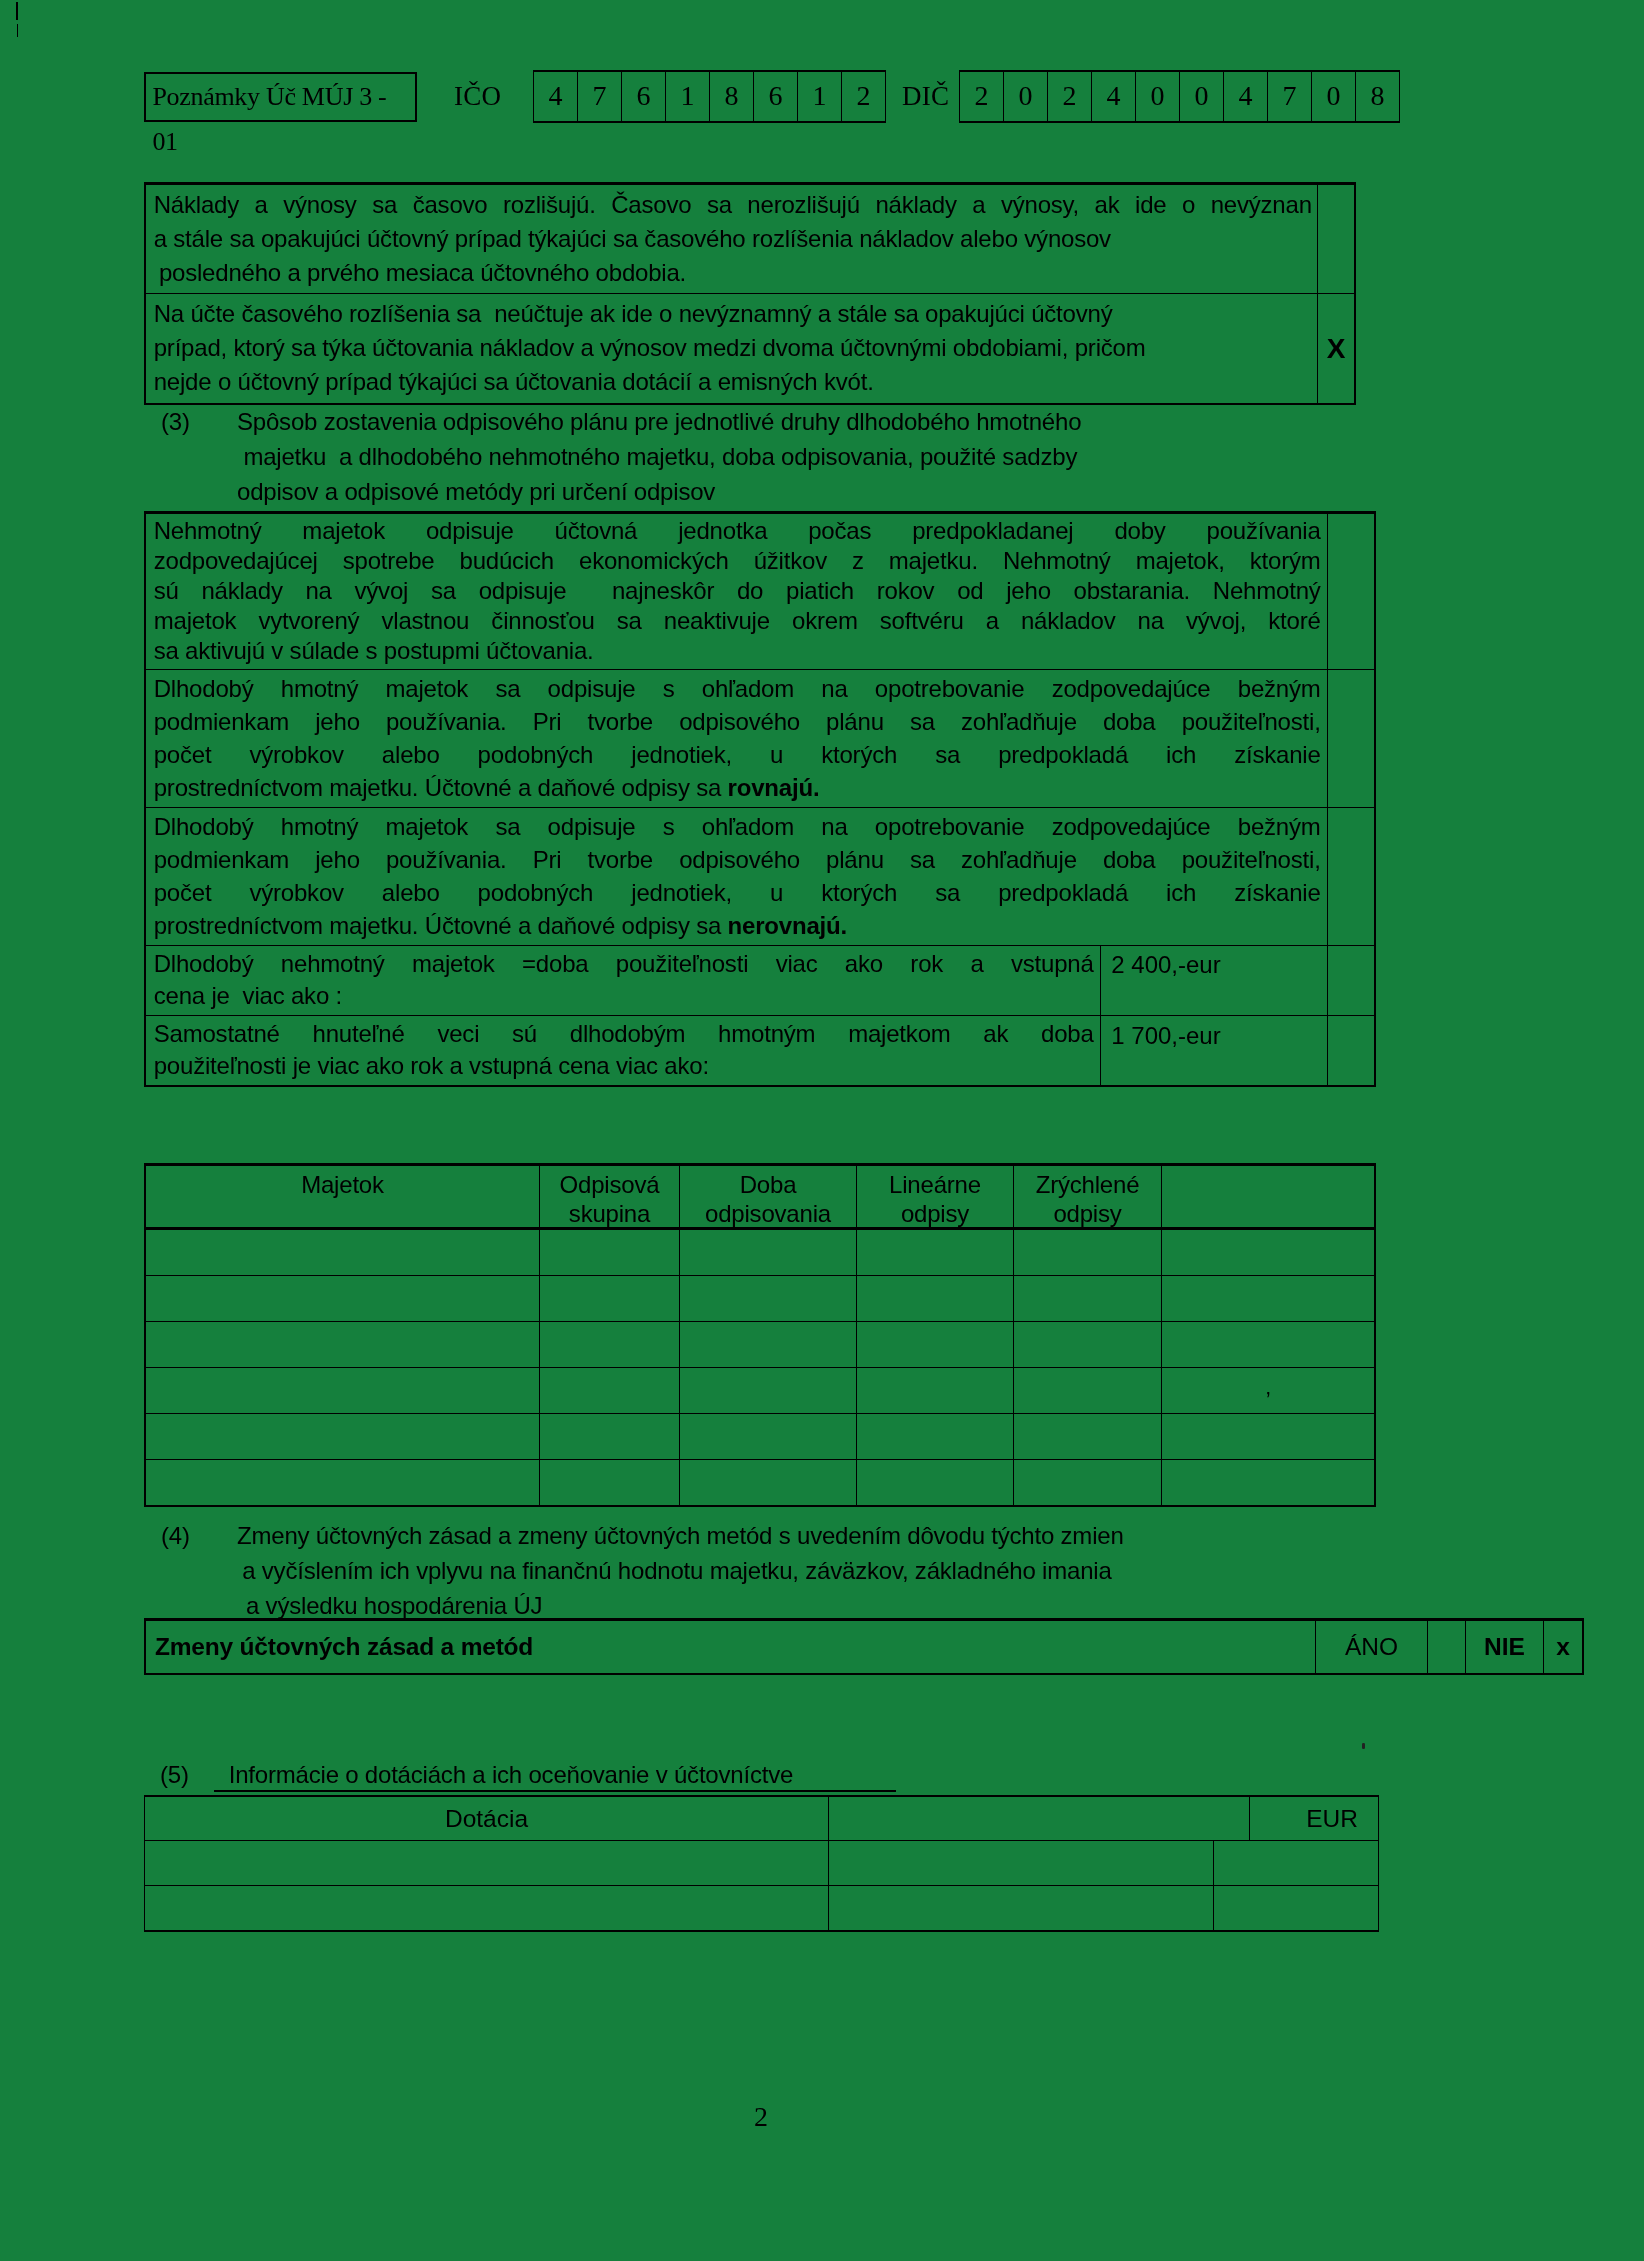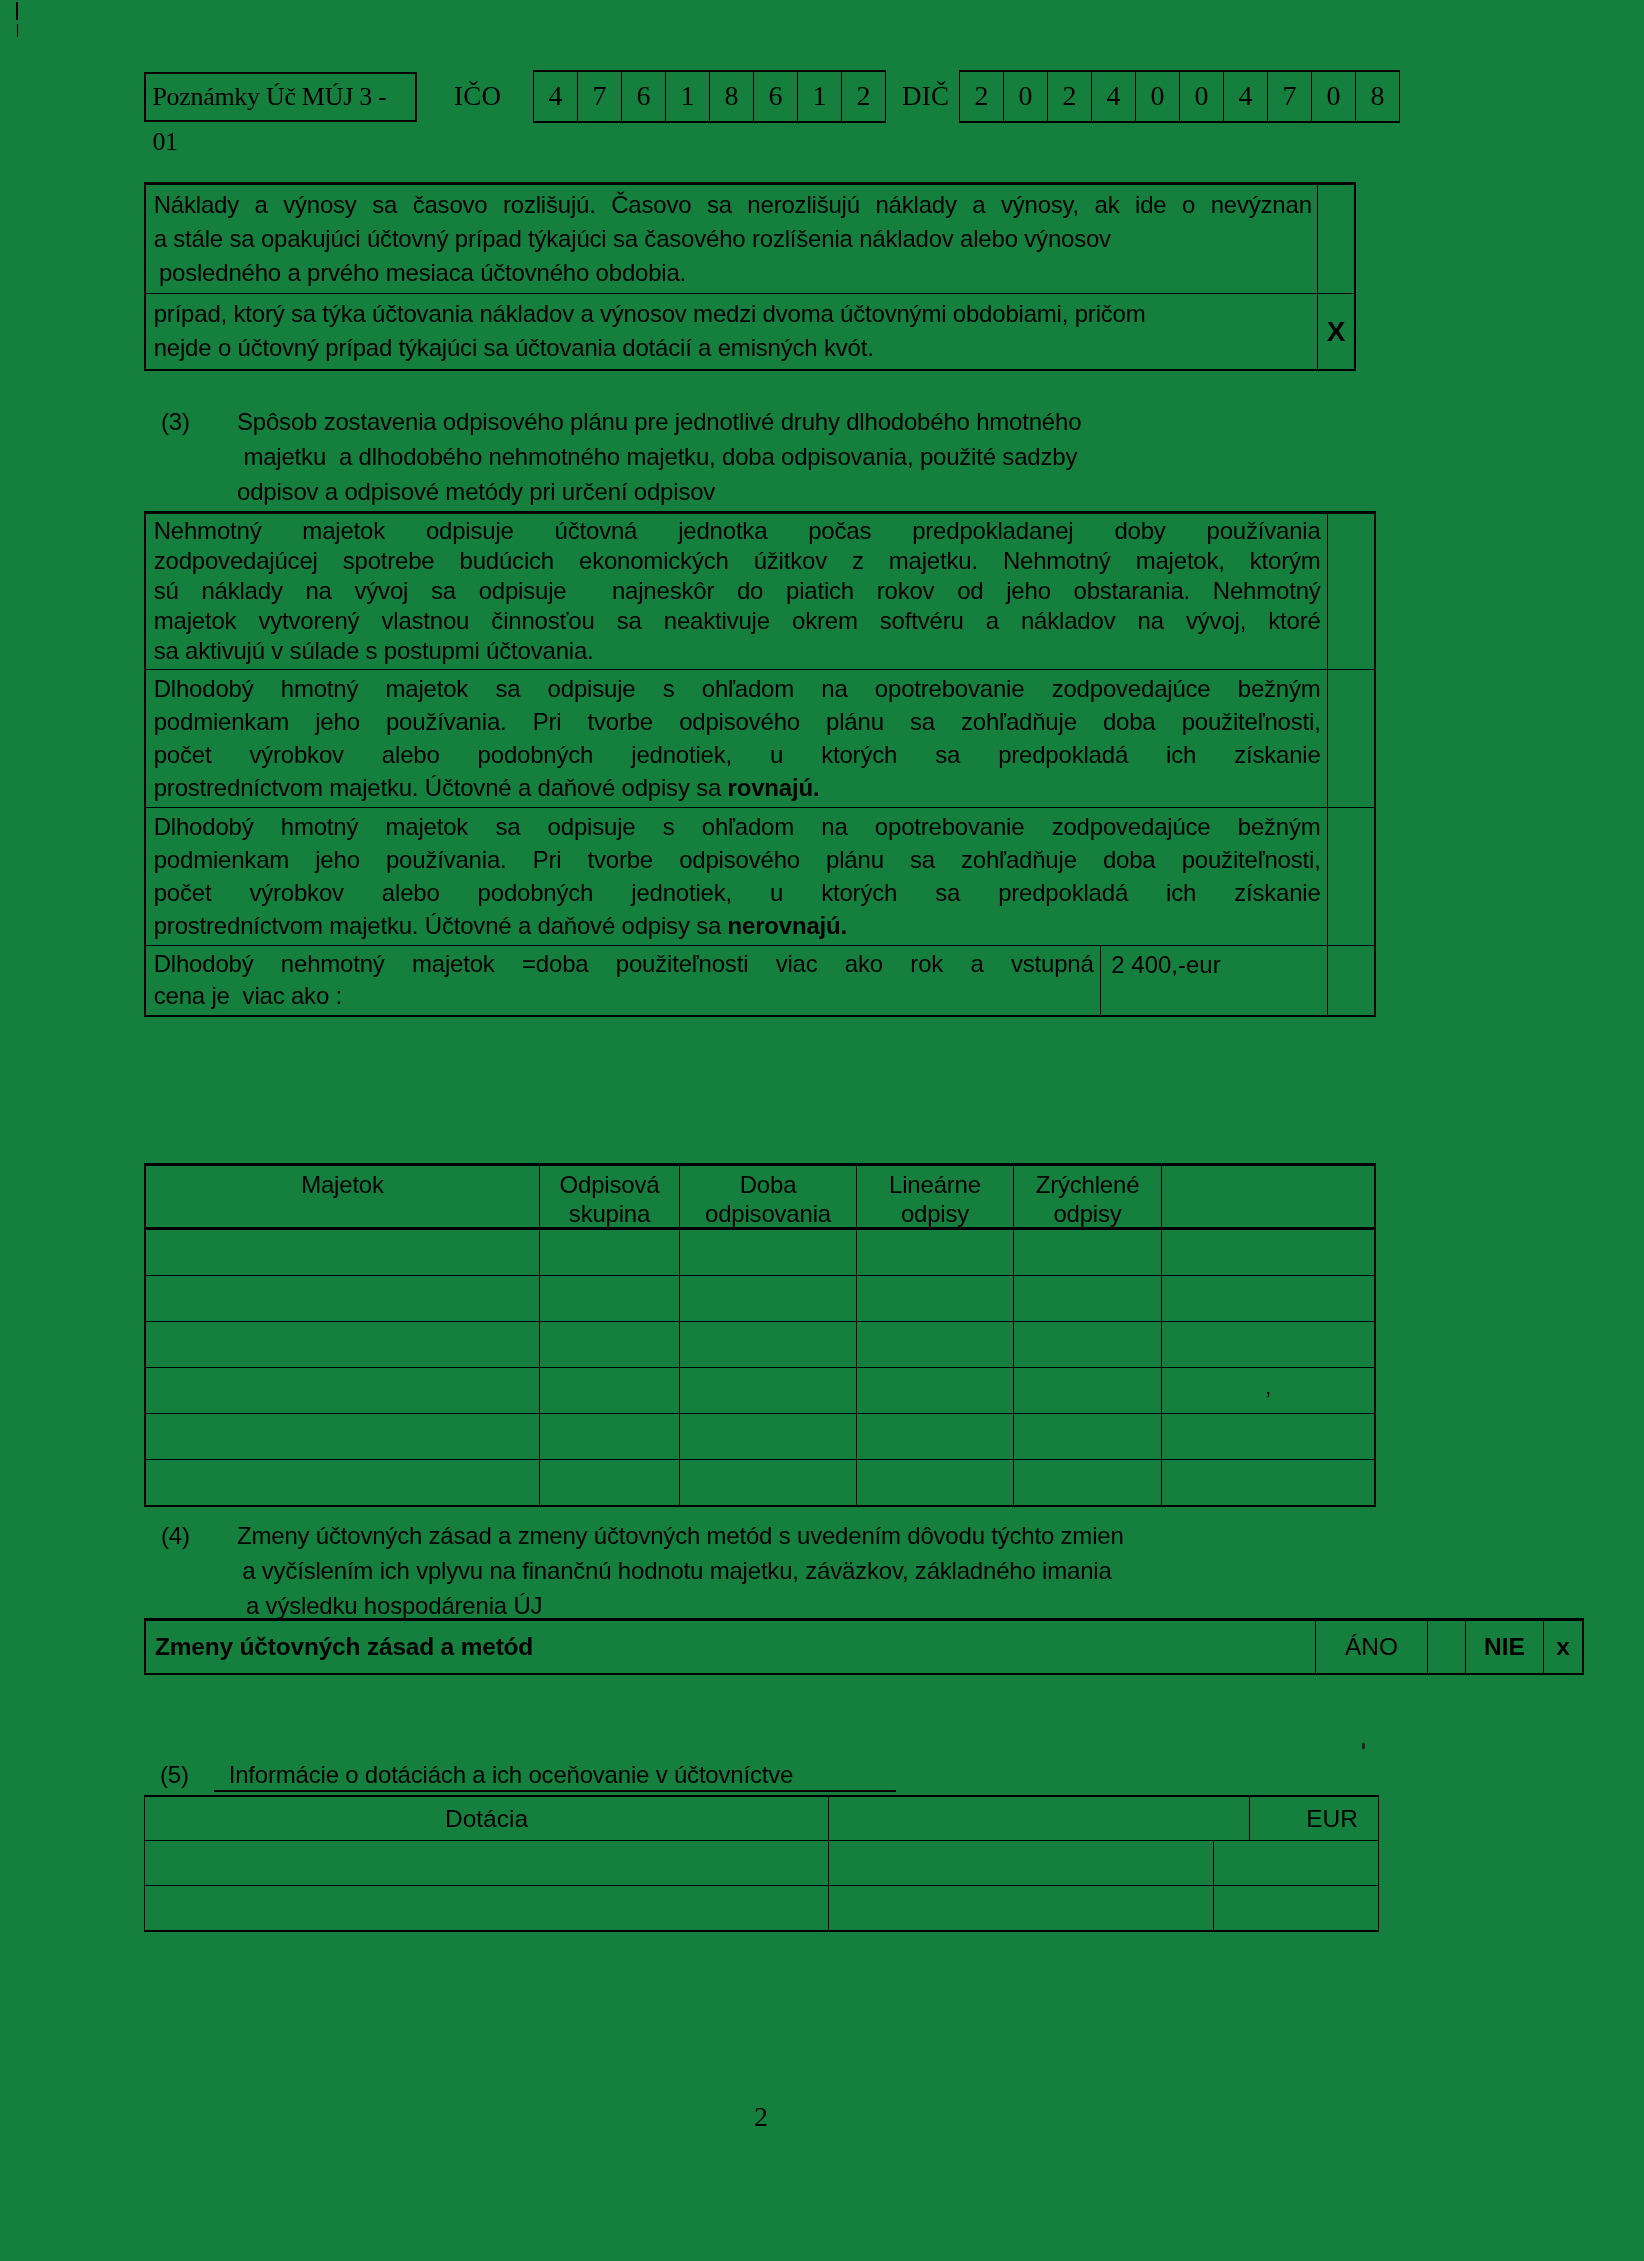--- a/index.html
+++ b/index.html
@@ -136,20 +136,21 @@
     <div class="b1-row">
       <div class="b1-text">
         <div class="jline">Náklady a výnosy sa časovo rozlišujú. Časovo sa nerozlišujú náklady a výnosy, ak ide o nevýznan</div>
         <div class="line">a stále sa opakujúci účtovný prípad týkajúci sa časového rozlíšenia nákladov alebo výnosov</div>
         <div class="line indent1">posledného a prvého mesiaca účtovného obdobia.</div>
       </div>
       <div class="b1-mark"></div>
     </div>
     <div class="b1-row sep">
       <div class="b1-text">
+        <div class="line">Na účte časového rozlíšenia sa  neúčtuje ak ide o nevýznamný a stále sa opakujúci účtovný</div>
         <div class="line">prípad, ktorý sa týka účtovania nákladov a výnosov medzi dvoma účtovnými obdobiami, pričom</div>
         <div class="line">nejde o účtovný prípad týkajúci sa účtovania dotácií a emisných kvót.</div>
       </div>
       <div class="b1-mark">X</div>
     </div>
   </div>
 
   <div class="sec-heading" style="left:161px;top:404px;width:1011px;">
     <span class="sec-num">(3)</span>
     <div class="sec-lines">
@@ -191,20 +192,30 @@
     <div class="t3-row lh49">
       <div class="t3-main t3-split" style="padding:0;">
         <div class="t3-dtext">
           <div class="jline">Dlhodobý nehmotný majetok =doba použiteľnosti viac ako rok a vstupná</div>
           <div class="line">cena je  viac ako :</div>
         </div>
         <div class="t3-val">2 400,-eur</div>
       </div>
       <div class="t3-mark"></div>
     </div>
+    <div class="t3-row lh49">
+      <div class="t3-main t3-split" style="padding:0;">
+        <div class="t3-dtext">
+          <div class="jline">Samostatné hnuteľné veci sú dlhodobým hmotným majetkom ak doba</div>
+          <div class="line">použiteľnosti je viac ako rok a vstupná cena viac ako:</div>
+        </div>
+        <div class="t3-val">1 700,-eur</div>
+      </div>
+      <div class="t3-mark"></div>
+    </div>
   </div>
 
   <div class="dep">
     <div class="dep-head">
       <div class="dep-cell">Majetok</div>
       <div class="dep-cell">Odpisová skupina</div>
       <div class="dep-cell">Doba odpisovania</div>
       <div class="dep-cell">Lineárne odpisy</div>
       <div class="dep-cell">Zrýchlené odpisy</div>
       <div class="dep-cell"></div>

